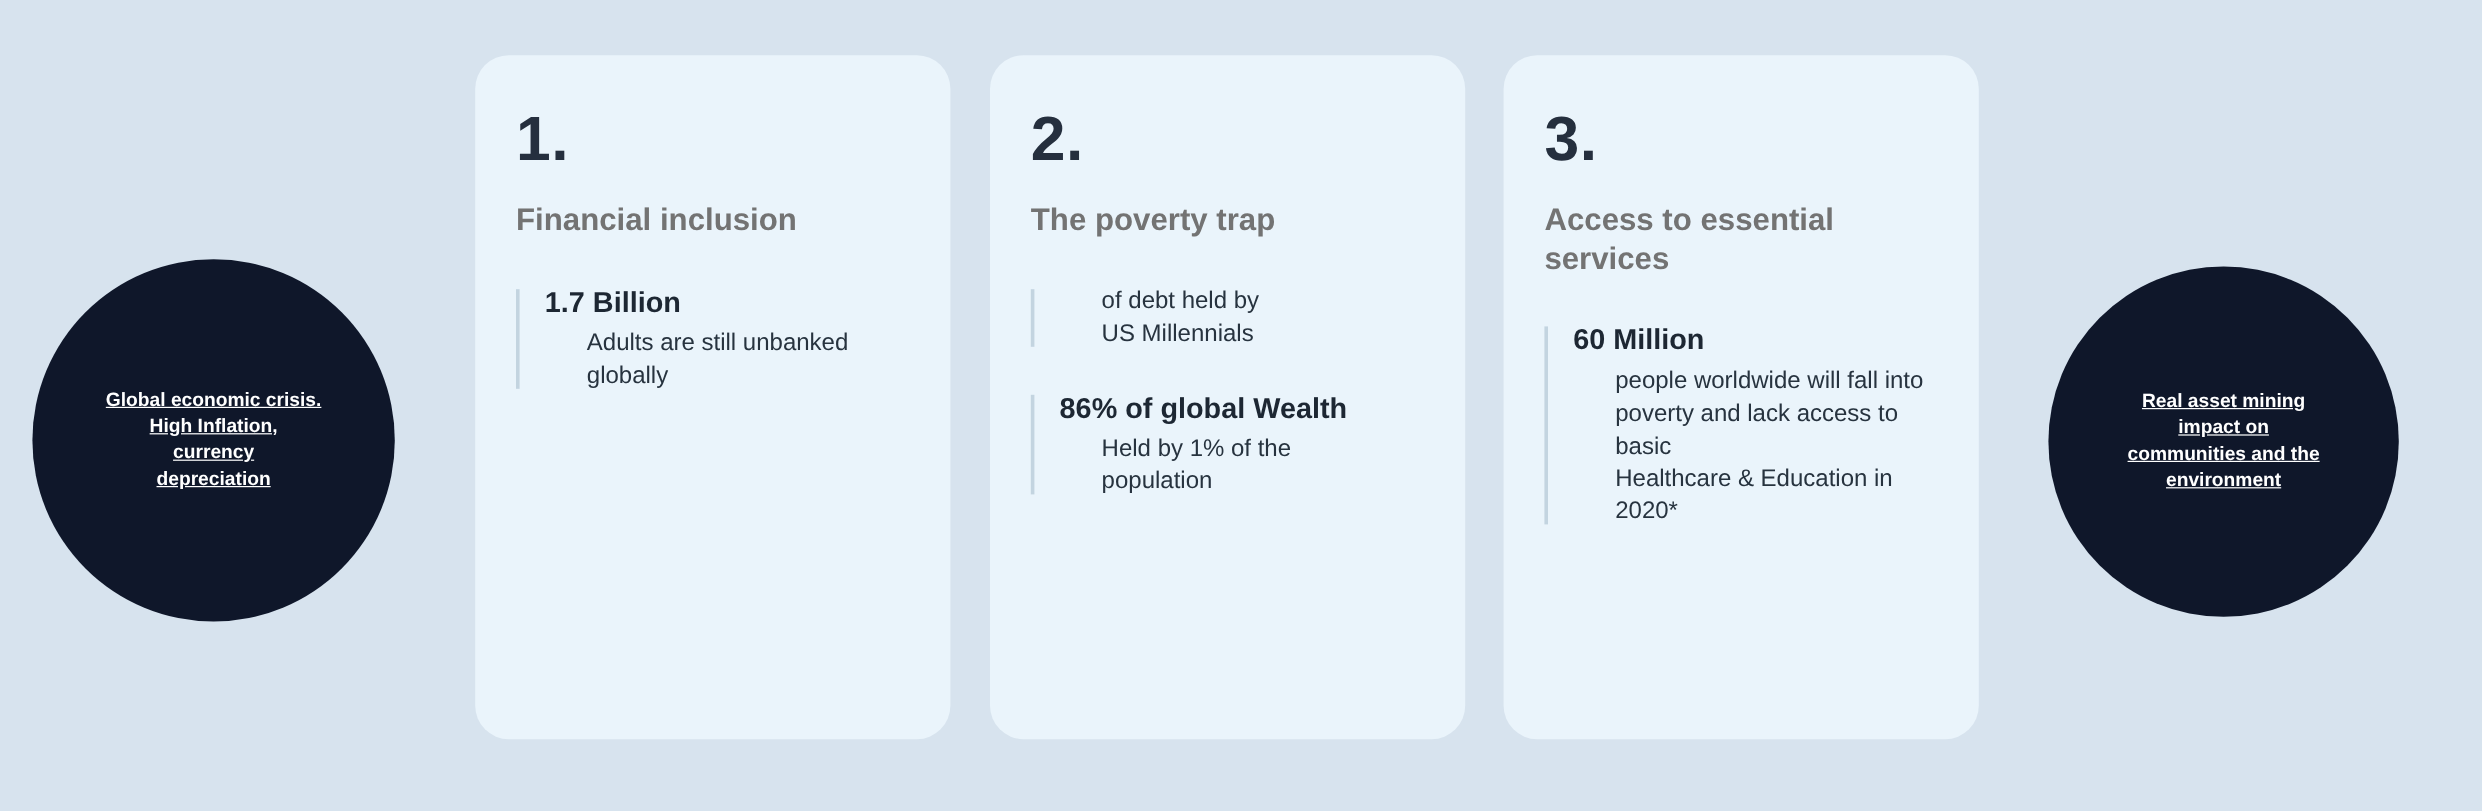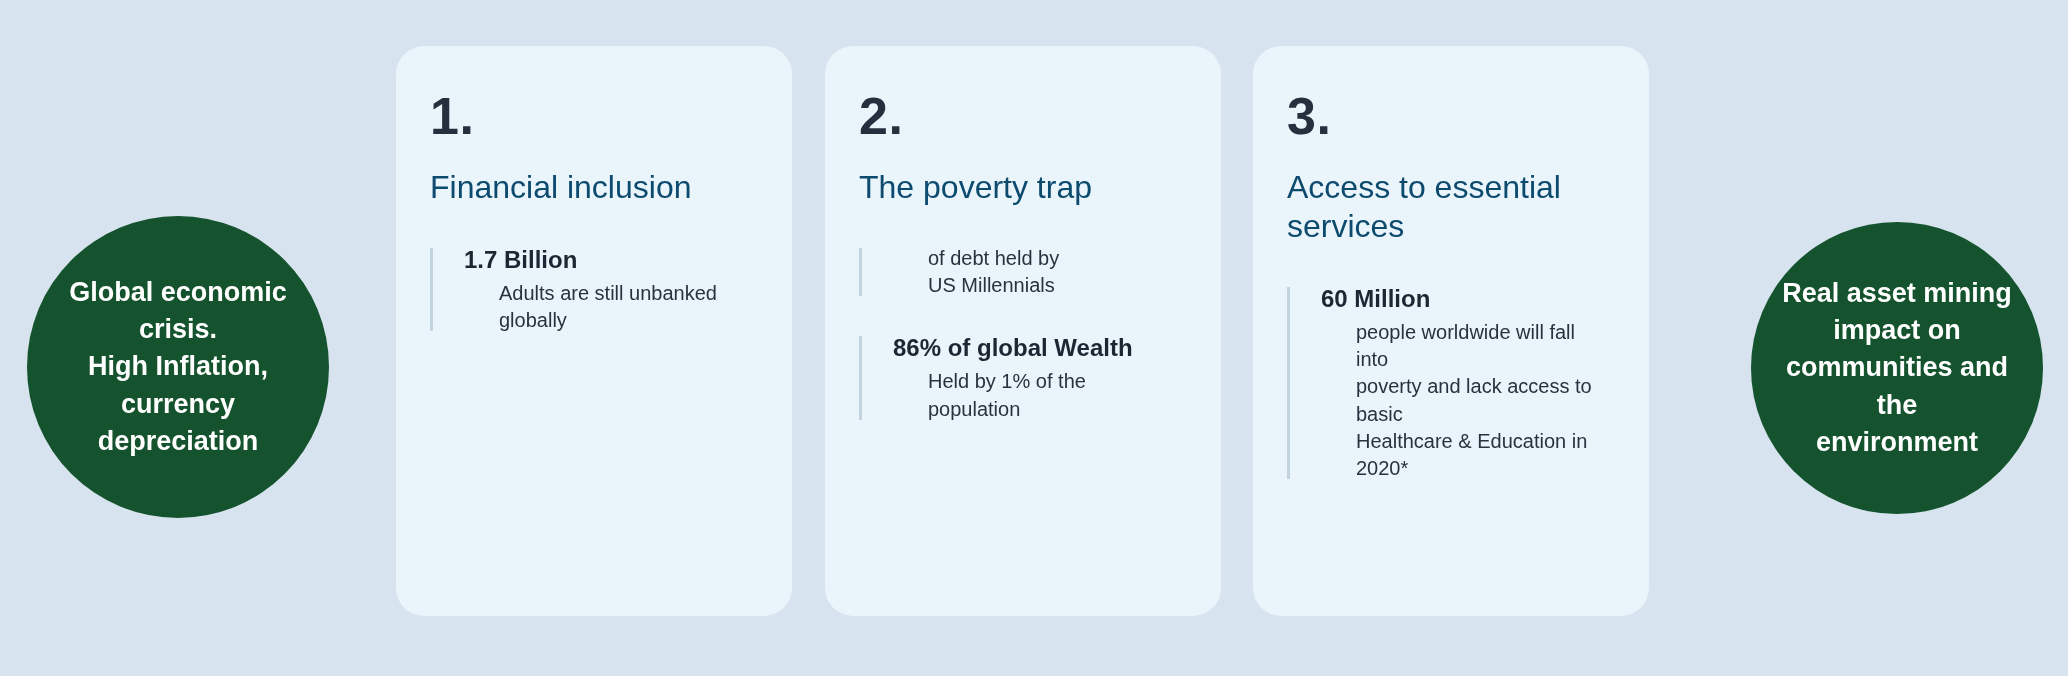--- a/index.html
+++ b/index.html
@@ -16,40 +16,41 @@
   .stage {
     position: relative;
     width: 2068px;
     height: 676px;
   }
 
   
   .circle {
     position: absolute;
     border-radius: 50%;
-    background: #14532d;
+    background: #0f172a;
     display: flex;
     align-items: center;
     justify-content: center;
     text-align: center;
     color: #ffffff;
     font-weight: bold;
-    font-size: 27px;
+    font-size: 16px;
     line-height: 1.38;
     box-sizing: border-box;
     padding: 10px 16px;
+    text-decoration: underline;
   }
   #circle-left {
     left: 27px;
     top: 216px;
     width: 302px;
     height: 302px;
   }
   #circle-right {
-    left: 1751px;
+    left: 1707px;
     top: 222px;
     width: 292px;
     height: 292px;
   }
   .circle-text {
     white-space: pre-line;
   }
 
   
   .card {
@@ -65,29 +66,29 @@
 
   .card-number {
     font-size: 52px;
     font-weight: bold;
     color: #252f3e;
     line-height: 1;
     margin: 0 0 26px 0;
     letter-spacing: 0.5px;
   }
   .card-title {
-    font-size: 32px;
-    font-weight: normal;
-    color: #0c4a6e;
+    font-size: 26px;
+    font-weight: bold;
+    color: #737373;
     line-height: 1.22;
     margin: 0 0 38px 0;
   }
   .stat {
     position: relative;
-    padding-left: 34px;
+    padding-left: 24px;
     margin-bottom: 34px;
   }
   .stat:last-child {
     margin-bottom: 0;
   }
   .stat::before {
     content: "";
     position: absolute;
     left: 0;
     top: 3px;

